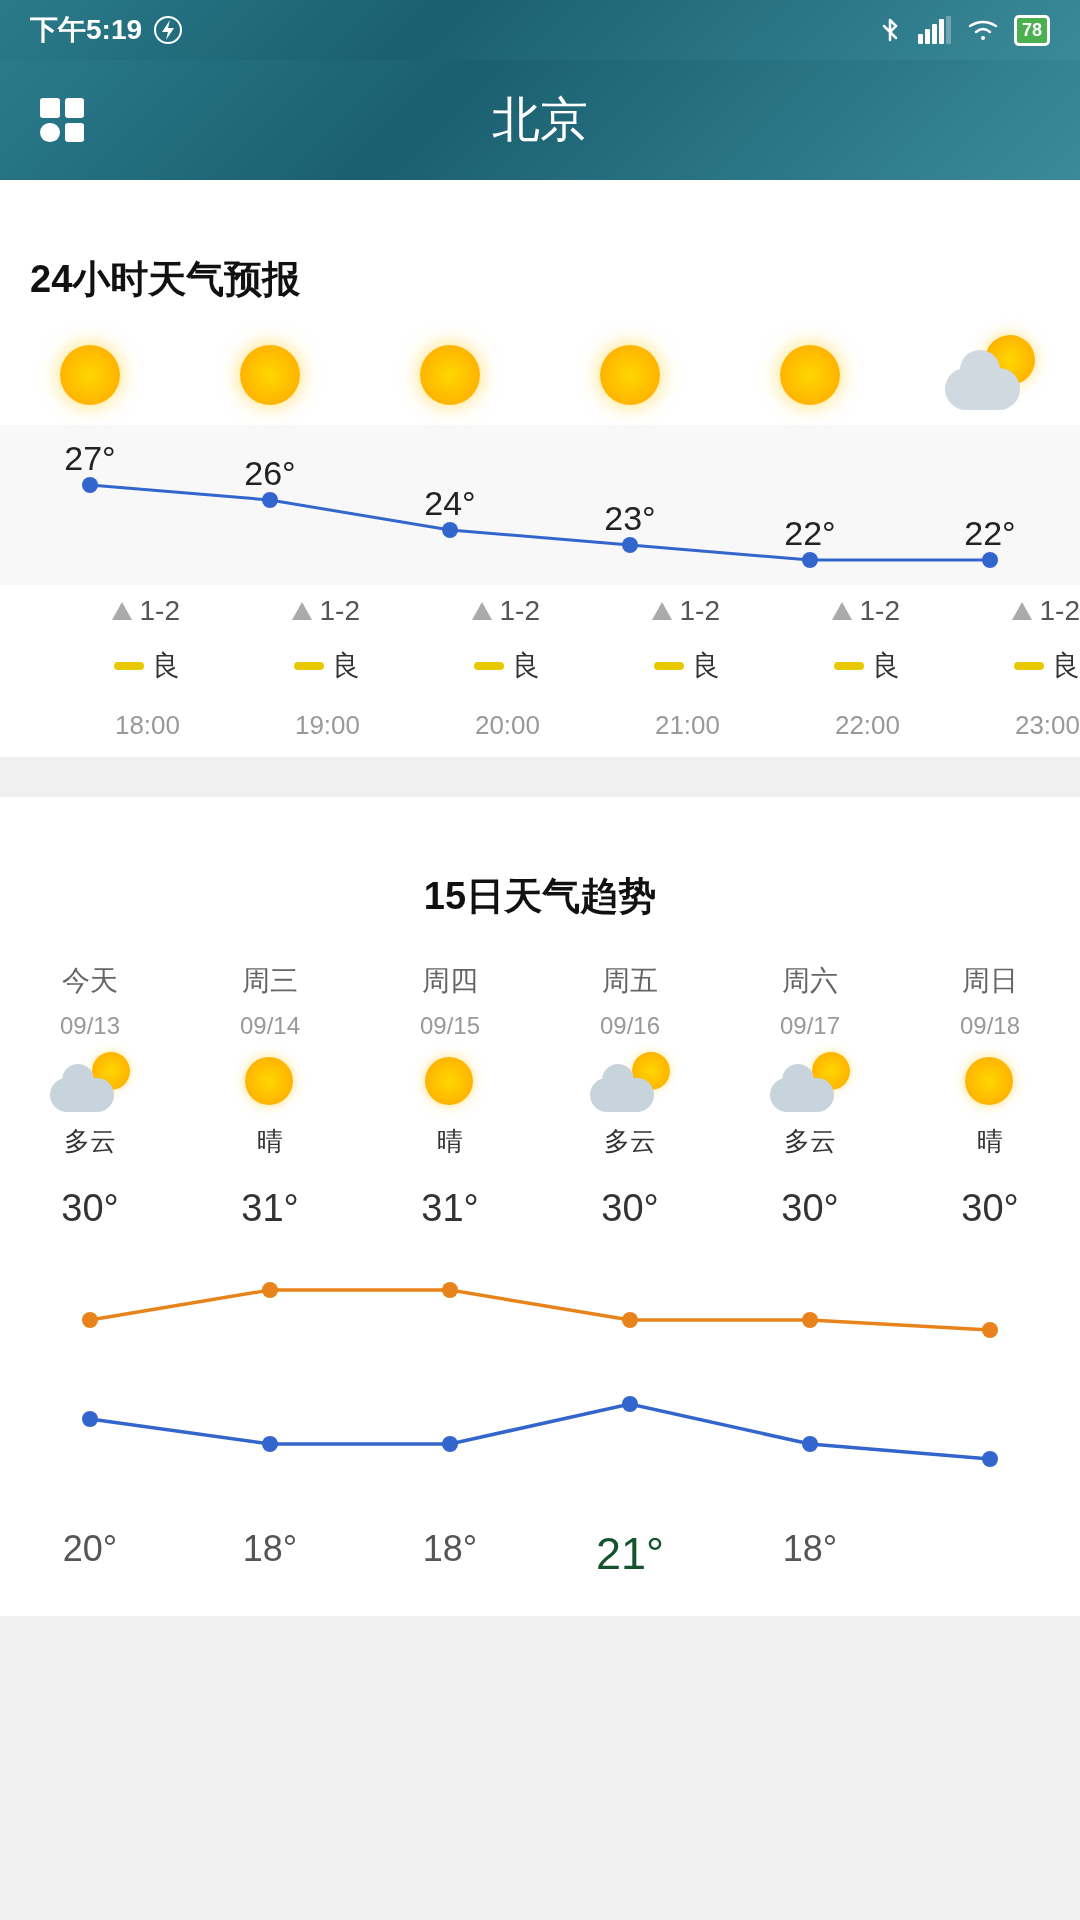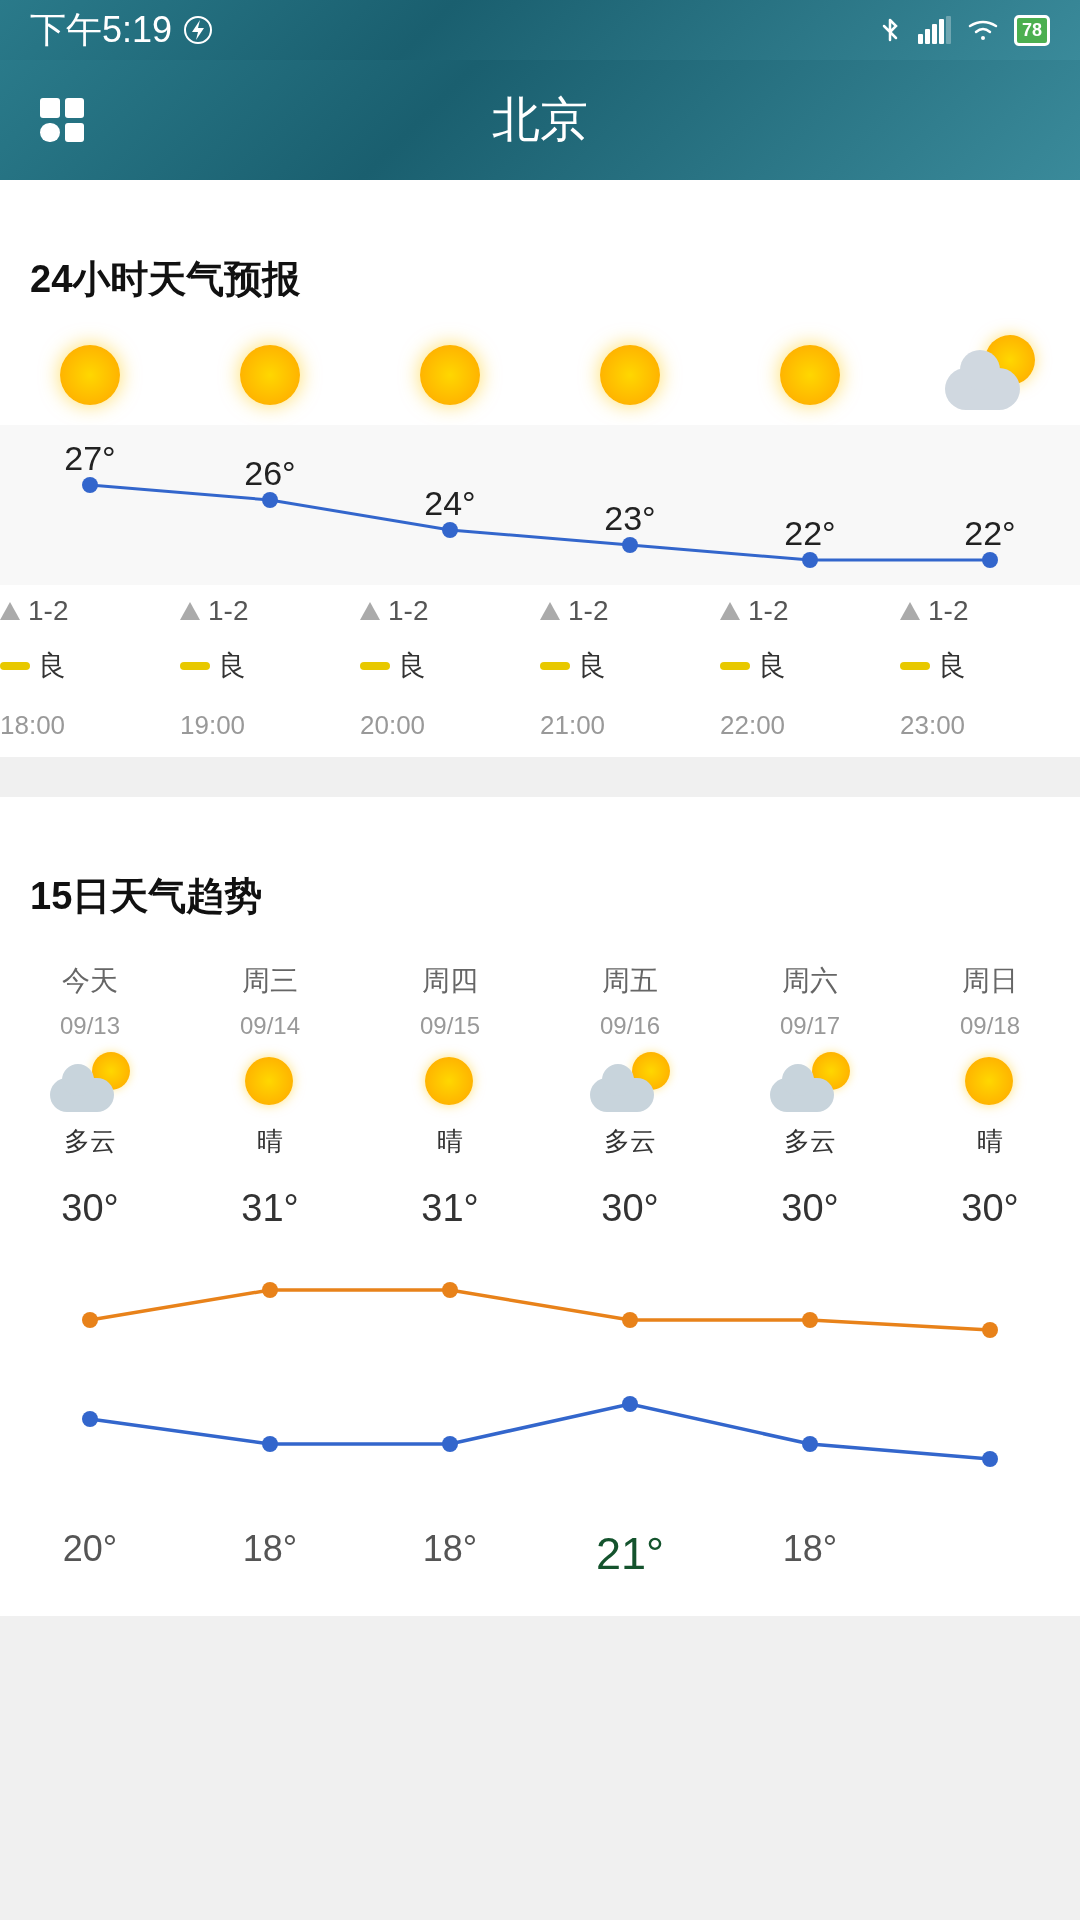--- a/index.html
+++ b/index.html
@@ -20,22 +20,22 @@
       display: flex;
       align-items: center;
       justify-content: space-between;
       padding: 0 30px;
       color: white;
     }
     .status-left {
       display: flex;
       align-items: center;
       gap: 12px;
-      font-size: 36px;
-      font-weight: 400;
+      font-size: 28px;
+      font-weight: 700;
     }
     .status-right {
       display: flex;
       align-items: center;
       gap: 14px;
       font-size: 24px;
     }
     .battery-icon {
       border: 3px solid white;
       border-radius: 5px;
@@ -172,21 +172,21 @@
 
     
     .wind-row {
       display: flex;
       padding: 10px 0;
     }
     .wind-item {
       flex: 1;
       display: flex;
       flex-direction: column;
-      align-items: flex-start;
+      align-items: flex-end;
       gap: 8px;
     }
     .wind-direction {
       display: flex;
       align-items: center;
       gap: 8px;
       font-size: 28px;
       color: #555;
     }
     .wind-arrow {
@@ -212,20 +212,21 @@
     .time-label {
       font-size: 26px;
       color: #999;
       margin-top: 5px;
     }
 
     
     .section-15d {
       background: white;
       padding: 30px 0 16px 0;
+      text-align: center;
     }
 
     .forecast-grid {
       display: flex;
       padding: 20px 0 0 0;
     }
     .forecast-item {
       flex: 1;
       display: flex;
       flex-direction: column;

